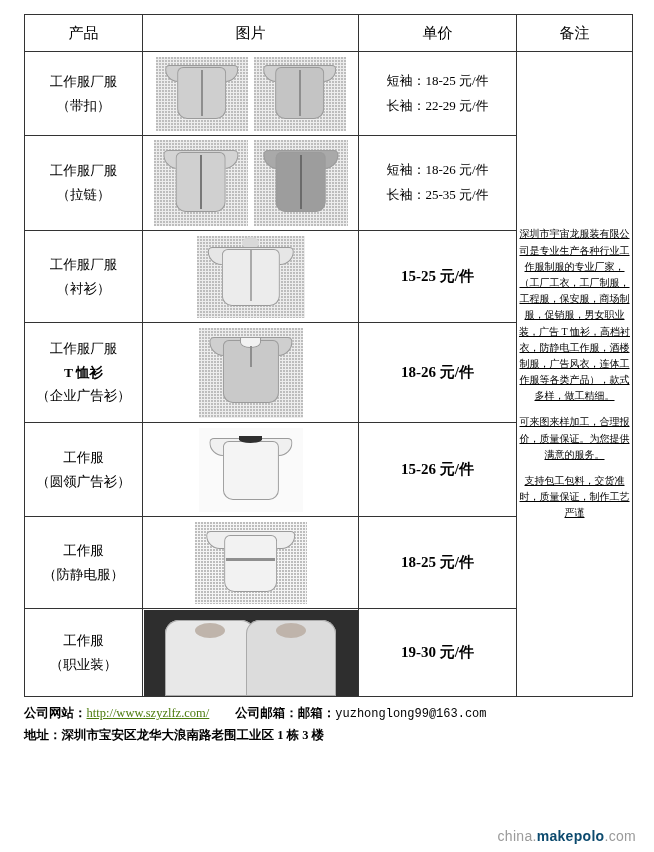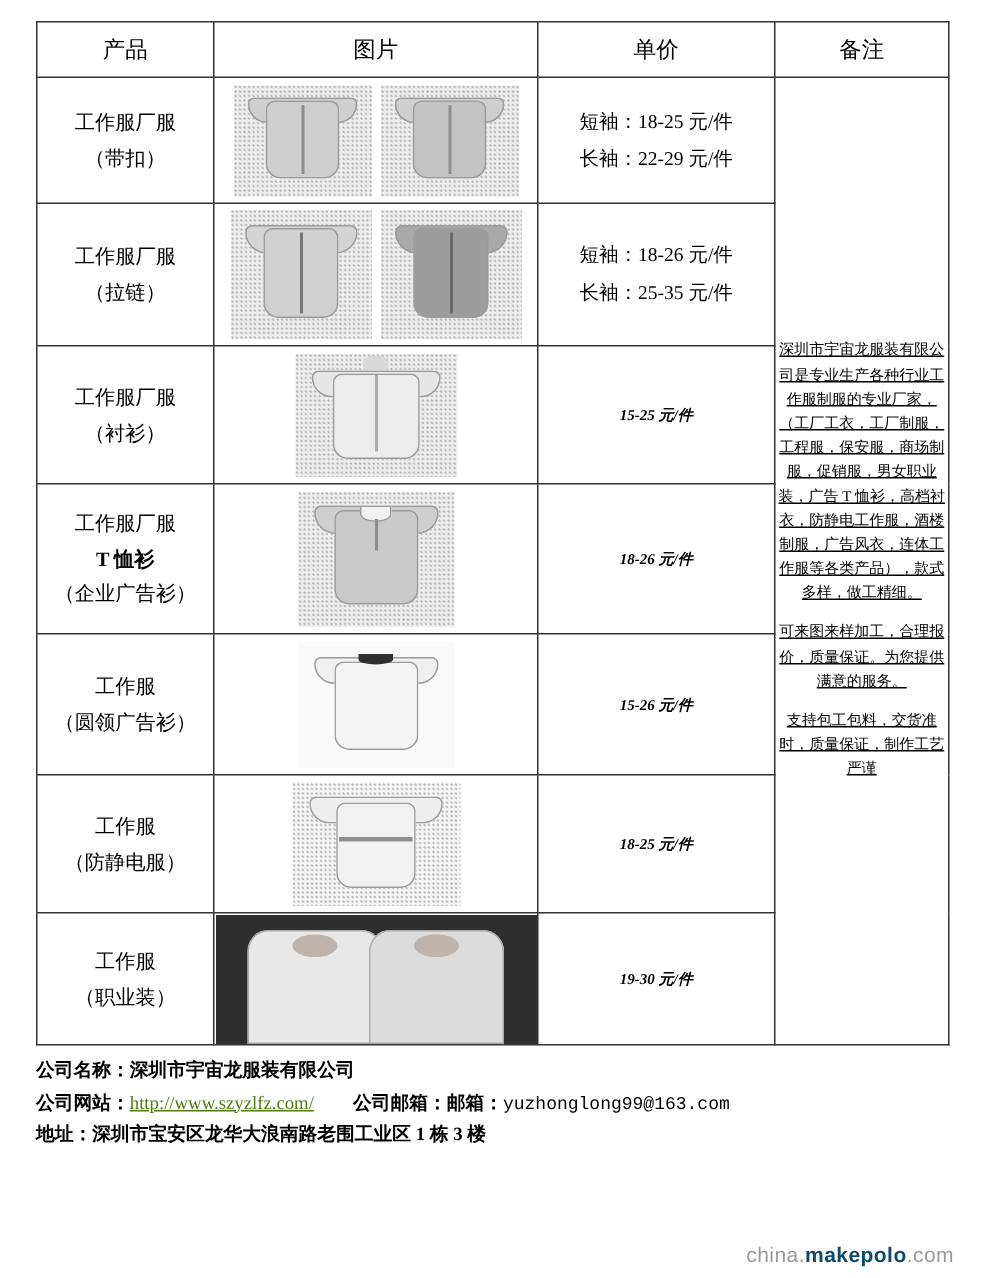--- a/index.html
+++ b/index.html
@@ -53,25 +53,24 @@
   .prod-cell .l3 { display: block; }
   .price-cell {
     font-size: 13px;
     line-height: 1.9;
     text-align: left;
     padding-left: 10px;
     font-family: "Liberation Serif", serif;
   }
   .price-cell .pl { display: block; white-space: nowrap; }
   .price-single {
-    font-size: 10px;
+    font-size: 15px;
     text-align: left;
     padding-left: 10px;
     font-weight: bold;
-    font-style: italic;
   }
   .note-cell {
     font-size: 10px;
     line-height: 1.62;
     text-align: left;
     padding: 6px 6px 6px 7px;
     vertical-align: top;
     text-decoration: underline;
   }
   .note-cell p { margin: 0 0 10px 0; }
@@ -377,23 +376,20 @@
         <td class="price-single">
           <span>19-30 元/件</span>
         </td>
       </tr>
 
     </tbody>
   </table>
 
   <div class="footer">
     <div class="row">
-      <span class="lbl">公司名称：</span><span class="val">深圳市宇宙龙服装有限公司</span>
-    </div>
-    <div class="row">
       <span class="lbl">公司网站：</span><a href="#">http://www.szyzlfz.com/</a><span class="sp"></span><span class="lbl">公司邮箱：</span><span class="lbl">邮箱：</span><span class="mono">yuzhonglong99@163.com</span>
     </div>
     <div class="row">
       <span class="lbl">地址：</span><span class="val">深圳市宝安区龙华大浪南路老围工业区 1 栋 3 楼</span>
     </div>
   </div>
 
   <div class="watermark">
     <span>china.</span><span class="red">makepolo</span><span>.com</span>
   </div>

